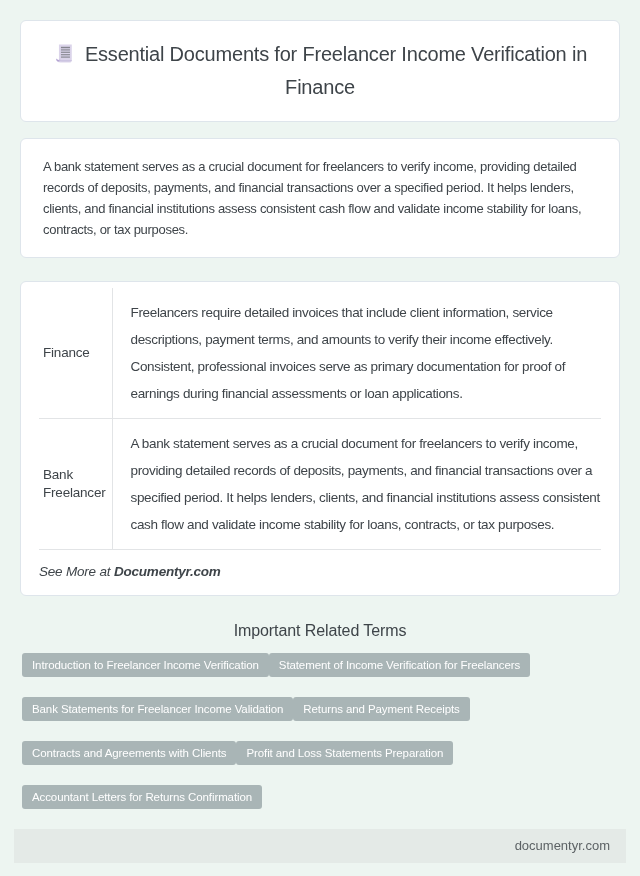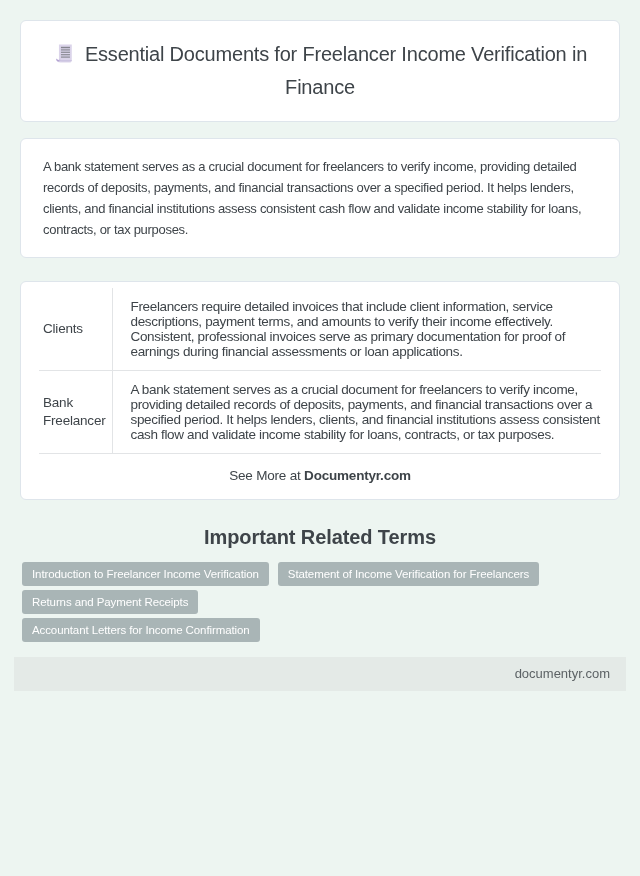--- a/index.html
+++ b/index.html
@@ -38,35 +38,35 @@
   table.doc-table{width:100%;border-collapse:collapse;}
   td.term-cell{
     width:64px;min-width:64px;
     border-right:1px solid var(--table-line);
     border-bottom:1px solid var(--table-line);
     font-size:13.5px;line-height:18px;letter-spacing:-0.2px;
     padding:8px 6px 8px 4px;vertical-align:middle;
   }
   td.desc-cell{
     border-bottom:1px solid var(--table-line);
-    font-size:13.5px;line-height:15px;letter-spacing:-0.35px;
+    font-size:13.5px;line-height:27px;letter-spacing:-0.35px;
     padding:11px 0 11px 18px;vertical-align:middle;
   }
   .see-more{
-    margin-top:14px;padding-bottom:4px;text-align:center;
-    font-size:13.5px;letter-spacing:-0.2px;
+    margin-top:14px;padding-bottom:4px;text-align:left;
+    font-style:italic;font-size:13.5px;letter-spacing:-0.2px;
   }
   .see-more b{font-weight:700;}
   
   .related-heading{
     margin:26px 0 13px;text-align:center;
-    font-size:20px;font-weight:700;letter-spacing:-0.1px;color:var(--text-dark);
+    font-size:16px;font-weight:400;letter-spacing:-0.1px;color:var(--text-dark);
   }
   .tags-wrap{margin:0 22px;}
-  .tag-row{display:flex;gap:9px;margin-bottom:4px;}
+  .tag-row{display:flex;margin-bottom:20px;}
   .tag{
     display:inline-block;background:var(--tag-bg);color:var(--tag-text);
     font-size:11.5px;line-height:14px;letter-spacing:-0.1px;
     padding:5px 10px;border-radius:3px;white-space:nowrap;cursor:pointer;
   }
   
   .footer-bar{
     margin:15px 14px 0;height:34px;background:var(--footer-bg);
     text-align:right;line-height:34px;padding-right:16px;
     font-size:13px;color:var(--footer-text);
@@ -93,42 +93,47 @@
 </div>
 
 <div class="card intro-card">
   <p>A bank statement serves as a crucial document for freelancers to verify income, providing detailed records of deposits, payments, and financial transactions over a specified period. It helps lenders, clients, and financial institutions assess consistent cash flow and validate income stability for loans, contracts, or tax purposes.</p>
 </div>
 
 <div class="card table-card">
   <table class="doc-table">
     <tbody>
       <tr>
-        <td class="term-cell">Clients</td>
+        <td class="term-cell">Finance</td>
         <td class="desc-cell">Freelancers require detailed invoices that include client information, service descriptions, payment terms, and amounts to verify their income effectively. Consistent, professional invoices serve as primary documentation for proof of earnings during financial assessments or loan applications.</td>
       </tr>
       <tr>
         <td class="term-cell">Bank Freelancer</td>
         <td class="desc-cell">A bank statement serves as a crucial document for freelancers to verify income, providing detailed records of deposits, payments, and financial transactions over a specified period. It helps lenders, clients, and financial institutions assess consistent cash flow and validate income stability for loans, contracts, or tax purposes.</td>
       </tr>
     </tbody>
   </table>
   <p class="see-more"><span>See More at </span><b>Documentyr.com</b></p>
 </div>
 
 <h2 class="related-heading">Important Related Terms</h2>
 
 <div class="tags-wrap">
     <div class="tag-row">
       <span class="tag">Introduction to Freelancer Income Verification</span>
       <span class="tag">Statement of Income Verification for Freelancers</span>
     </div>
     <div class="tag-row">
+      <span class="tag">Bank Statements for Freelancer Income Validation</span>
       <span class="tag">Returns and Payment Receipts</span>
     </div>
     <div class="tag-row">
-      <span class="tag">Accountant Letters for Income Confirmation</span>
+      <span class="tag">Contracts and Agreements with Clients</span>
+      <span class="tag">Profit and Loss Statements Preparation</span>
+    </div>
+    <div class="tag-row">
+      <span class="tag">Accountant Letters for Returns Confirmation</span>
     </div>
   </div>
 
 <div class="footer-bar">
   <span>documentyr.com</span>
 </div>
 
 </body></html>

